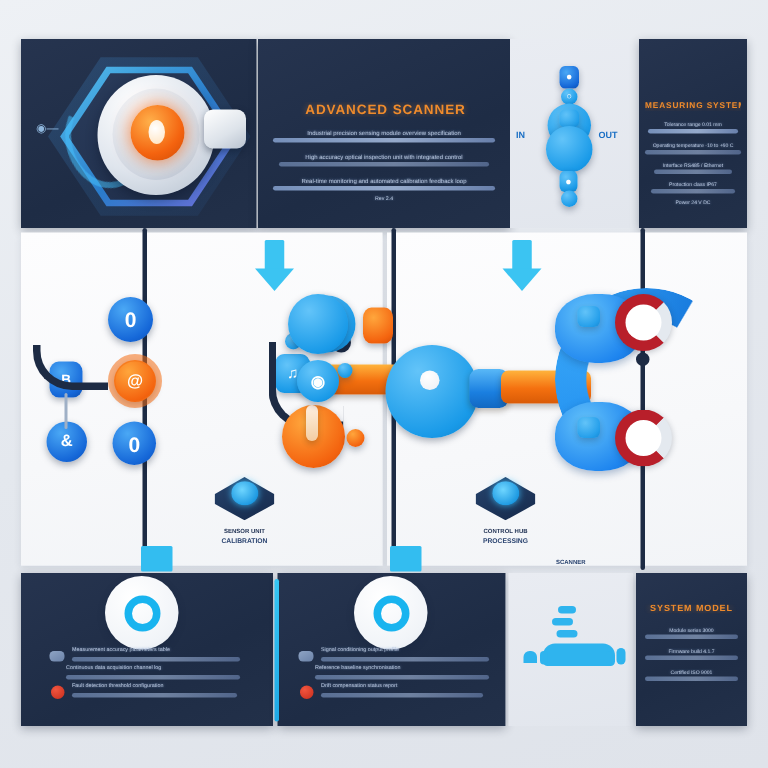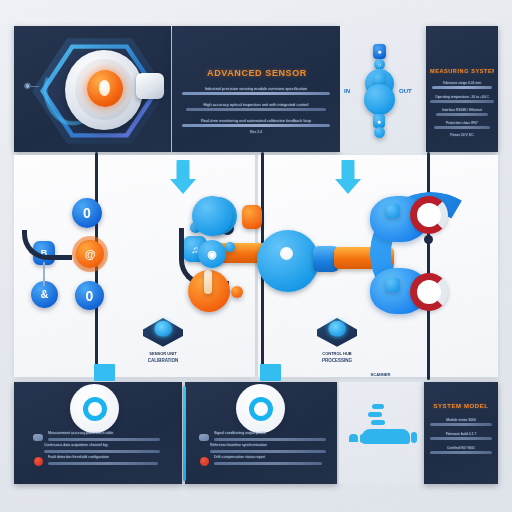--- a/index.html
+++ b/index.html
@@ -190,21 +190,21 @@
       <div class="lens" style="left:33px;top:14px;width:78px;height:80px;"></div>
       <div class="lens2" style="left:43px;top:23px;width:58px;height:61px;"></div>
       <div class="core" style="left:55px;top:34px;width:36px;height:37px;"></div>
       <div class="corehole" style="left:67px;top:44px;width:11px;height:16px;"></div>
       <div class="nub" style="left:104px;top:37px;width:28px;height:26px;"></div>
     </div>
     <div style="position:absolute;left:10px;top:55px;color:#8fb7dd;font-size:8px;">◉—</div>
   </div>
 
   <div class="panel dark" style="left:172px;top:26px;width:168px;height:126px;">
-    <div class="ttl" style="position:absolute;left:22px;top:42px;width:126px;font-size:9px;text-align:center;">ADVANCED SENSOR</div>
+    <div class="ttl" style="position:absolute;left:22px;top:42px;width:126px;font-size:9px;text-align:center;">ADVANCED SCANNER</div>
 
     <div class="blurtext" style="position:absolute;left:10px;top:60px;width:148px;font-size:4px;text-align:center;">Industrial precision sensing module overview specification</div>
     <div class="tline" style="position:absolute;left:10px;top:66px;width:148px;"></div>
 
     <div class="blurtext" style="position:absolute;left:14px;top:76px;width:140px;font-size:4px;text-align:center;">High accuracy optical inspection unit with integrated control</div>
     <div class="tline dim" style="position:absolute;left:14px;top:82px;width:140px;"></div>
 
     <div class="blurtext" style="position:absolute;left:10px;top:92px;width:148px;font-size:4px;text-align:center;">Real-time monitoring and automated calibration feedback loop</div>
     <div class="tline" style="position:absolute;left:10px;top:98px;width:148px;"></div>
 

